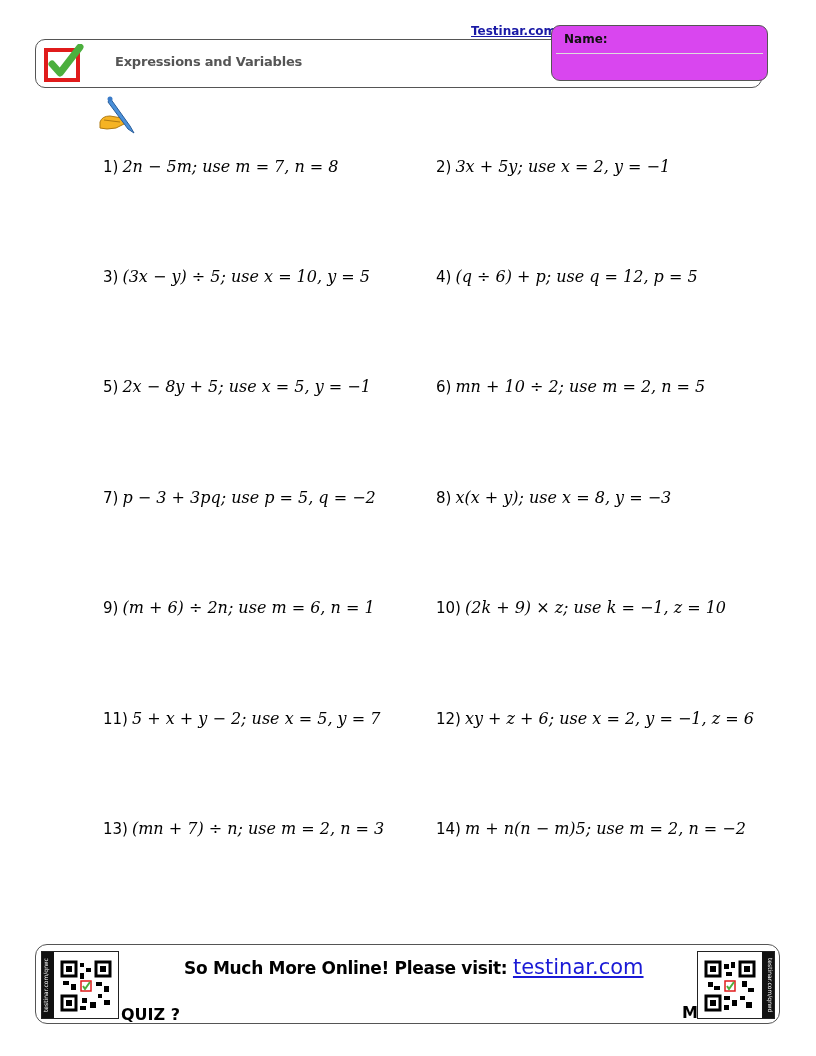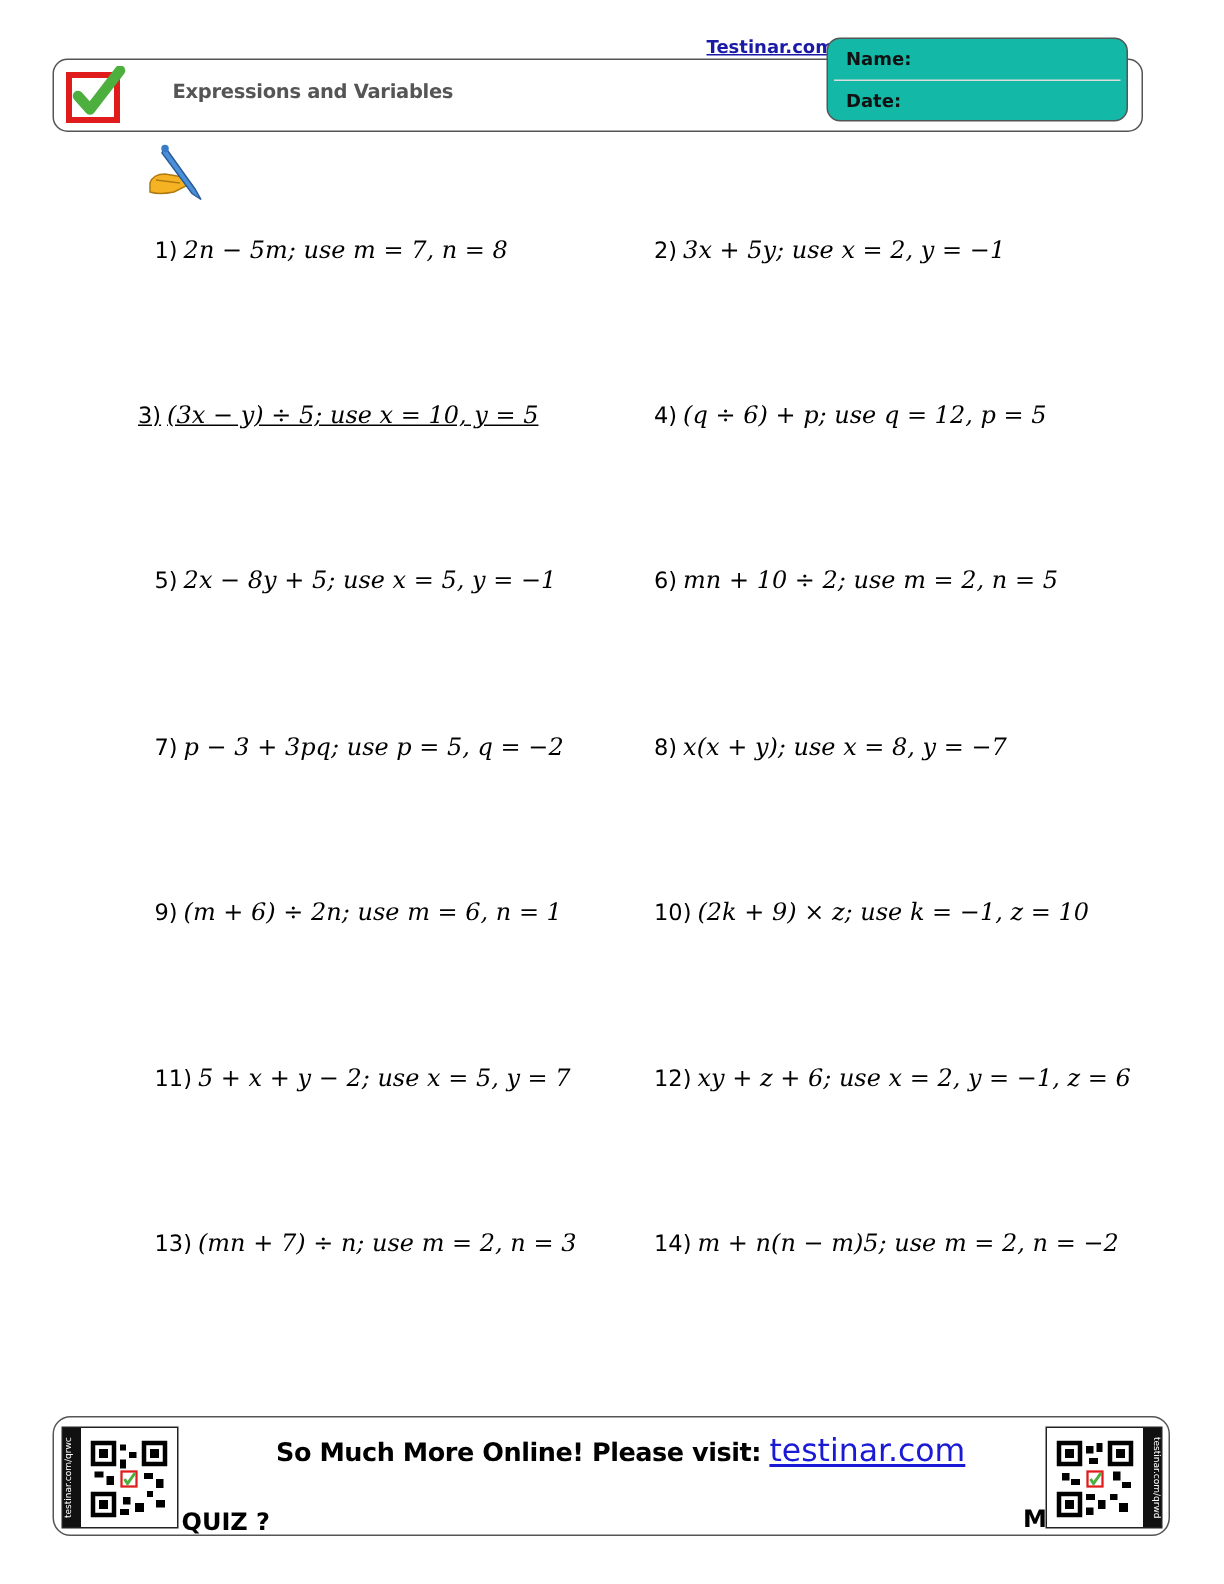--- a/index.html
+++ b/index.html
@@ -2,21 +2,21 @@
 <html><head>
 <meta charset="utf-8">
 <style>
   html, body { margin:0; padding:0; background:#fff; }
   body { width:816px; height:1056px; position:relative; overflow:hidden; font-family:"Liberation Sans", sans-serif; color:#000; }
 
   .header-box { position:absolute; left:35px; top:39px; width:727px; height:49px; border:1.5px solid #555; border-radius:10px; box-sizing:border-box; }
   .logo { position:absolute; left:44px; top:44px; width:40px; height:38px; }
   .title { position:absolute; left:115px; top:54px; font-family:"DejaVu Sans", sans-serif; font-weight:bold; font-size:13px; color:#555; letter-spacing:-0.2px; }
   .site-link { position:absolute; left:471px; top:24px; font-size:12px; font-weight:bold; color:#1a1aa6; text-decoration:underline; font-family:"DejaVu Sans", sans-serif; }
-  .namebox { position:absolute; left:551px; top:25px; width:201px; height:56px; background:#14b8a6; border:1.5px solid #555; border-radius:9px; box-sizing:border-box; }
+  .namebox { position:absolute; left:551px; top:25px; width:217px; height:56px; background:#d946ef; border:1.5px solid #555; border-radius:9px; box-sizing:border-box; }
   .namebox .row { height:27px; line-height:27px; padding-left:12px; font-size:12px; font-weight:bold; font-family:"DejaVu Sans", sans-serif; color:#111; }
   .namebox .sep { height:1px; background:#ddd; margin:0 4px; }
 
   .instr { position:absolute; left:98px; top:96px; display:flex; align-items:flex-end; }
   .instr-text { font-family:"DejaVu Sans", sans-serif; font-weight:bold; font-size:14px; margin-left:2px; margin-bottom:0px; letter-spacing:-0.3px; }
 
   .problem { position:absolute; font-family:"DejaVu Serif", serif; font-size:16px; white-space:nowrap;text-align:center; }
   .problem .num { font-family:"DejaVu Sans", sans-serif; font-size:15px; margin-right:4px; }
   .problem .expr { font-style:italic; }
 
@@ -34,43 +34,42 @@
 <div class="header-box"></div>
 <svg class="logo" viewBox="0 0 40 38">
   <rect x="2" y="6" width="32" height="30" fill="none" stroke="#e01b1b" stroke-width="4"></rect>
   <path d="M8 20 L16 29 L36 3" fill="none" stroke="#4caf3e" stroke-width="7" stroke-linecap="round" stroke-linejoin="round"></path>
 </svg>
 <div class="title">Expressions and Variables</div>
 <a class="site-link">Testinar.com</a>
 <div class="namebox">
   <div class="row">Name:</div>
   <div class="sep"></div>
-  <div class="row">Date:</div>
 </div>
 
 <div class="instr">
   <svg width="38" height="38" viewBox="0 0 38 38">
     <path d="M2 26 Q4 20 12 20 L24 22 Q28 24 26 28 L18 32 Q8 34 2 32 Z" fill="#f5b323" stroke="#b07a10" stroke-width="1"></path>
     <path d="M6 24 L22 26" stroke="#b07a10" stroke-width="1"></path>
     <path d="M12 2 L32 30 L36 37 L30 33 L10 6 Z" fill="#4a90d9" stroke="#2a5d99" stroke-width="1"></path>
     <circle cx="12" cy="3" r="2.5" fill="#3a7bc8"></circle>
   </svg>
 </div>
 
 <div class="problem" style="left:103px; top:157px;"><span class="num">1)</span><span class="expr">2n − 5m; use m = 7, n = 8</span></div>
 <div class="problem" style="left:436px; top:157px;"><span class="num">2)</span><span class="expr">3x + 5y; use x = 2, y = −1</span></div>
 
-<div class="problem" style="left:92px; top:267px;text-decoration:underline;"><span class="num">3)</span><span class="expr">(3x − y) ÷ 5; use x = 10, y = 5</span></div>
+<div class="problem" style="left:103px; top:267px;"><span class="num">3)</span><span class="expr">(3x − y) ÷ 5; use x = 10, y = 5</span></div>
 <div class="problem" style="left:436px; top:267px;"><span class="num">4)</span><span class="expr">(q ÷ 6) + p; use q = 12, p = 5</span></div>
 
 <div class="problem" style="left:103px; top:377px;"><span class="num">5)</span><span class="expr">2x − 8y + 5; use x = 5, y = −1</span></div>
 <div class="problem" style="left:436px; top:377px;"><span class="num">6)</span><span class="expr">mn + 10 ÷ 2; use m = 2, n = 5</span></div>
 
 <div class="problem" style="left:103px; top:488px;"><span class="num">7)</span><span class="expr">p − 3 + 3pq; use p = 5, q = −2</span></div>
-<div class="problem" style="left:436px; top:488px;"><span class="num">8)</span><span class="expr">x(x + y); use x = 8, y = −7</span></div>
+<div class="problem" style="left:436px; top:488px;"><span class="num">8)</span><span class="expr">x(x + y); use x = 8, y = −3</span></div>
 
 <div class="problem" style="left:103px; top:598px;"><span class="num">9)</span><span class="expr">(m + 6) ÷ 2n; use m = 6, n = 1</span></div>
 <div class="problem" style="left:436px; top:598px;"><span class="num">10)</span><span class="expr">(2k + 9) × z; use k = −1, z = 10</span></div>
 
 <div class="problem" style="left:103px; top:709px;"><span class="num">11)</span><span class="expr">5 + x + y − 2; use x = 5, y = 7</span></div>
 <div class="problem" style="left:436px; top:709px;"><span class="num">12)</span><span class="expr">xy + z + 6; use x = 2, y = −1, z = 6</span></div>
 
 <div class="problem" style="left:103px; top:819px;"><span class="num">13)</span><span class="expr">(mn + 7) ÷ n; use m = 2, n = 3</span></div>
 <div class="problem" style="left:436px; top:819px;"><span class="num">14)</span><span class="expr">m + n(n − m)5; use m = 2, n = −2</span></div>
 

